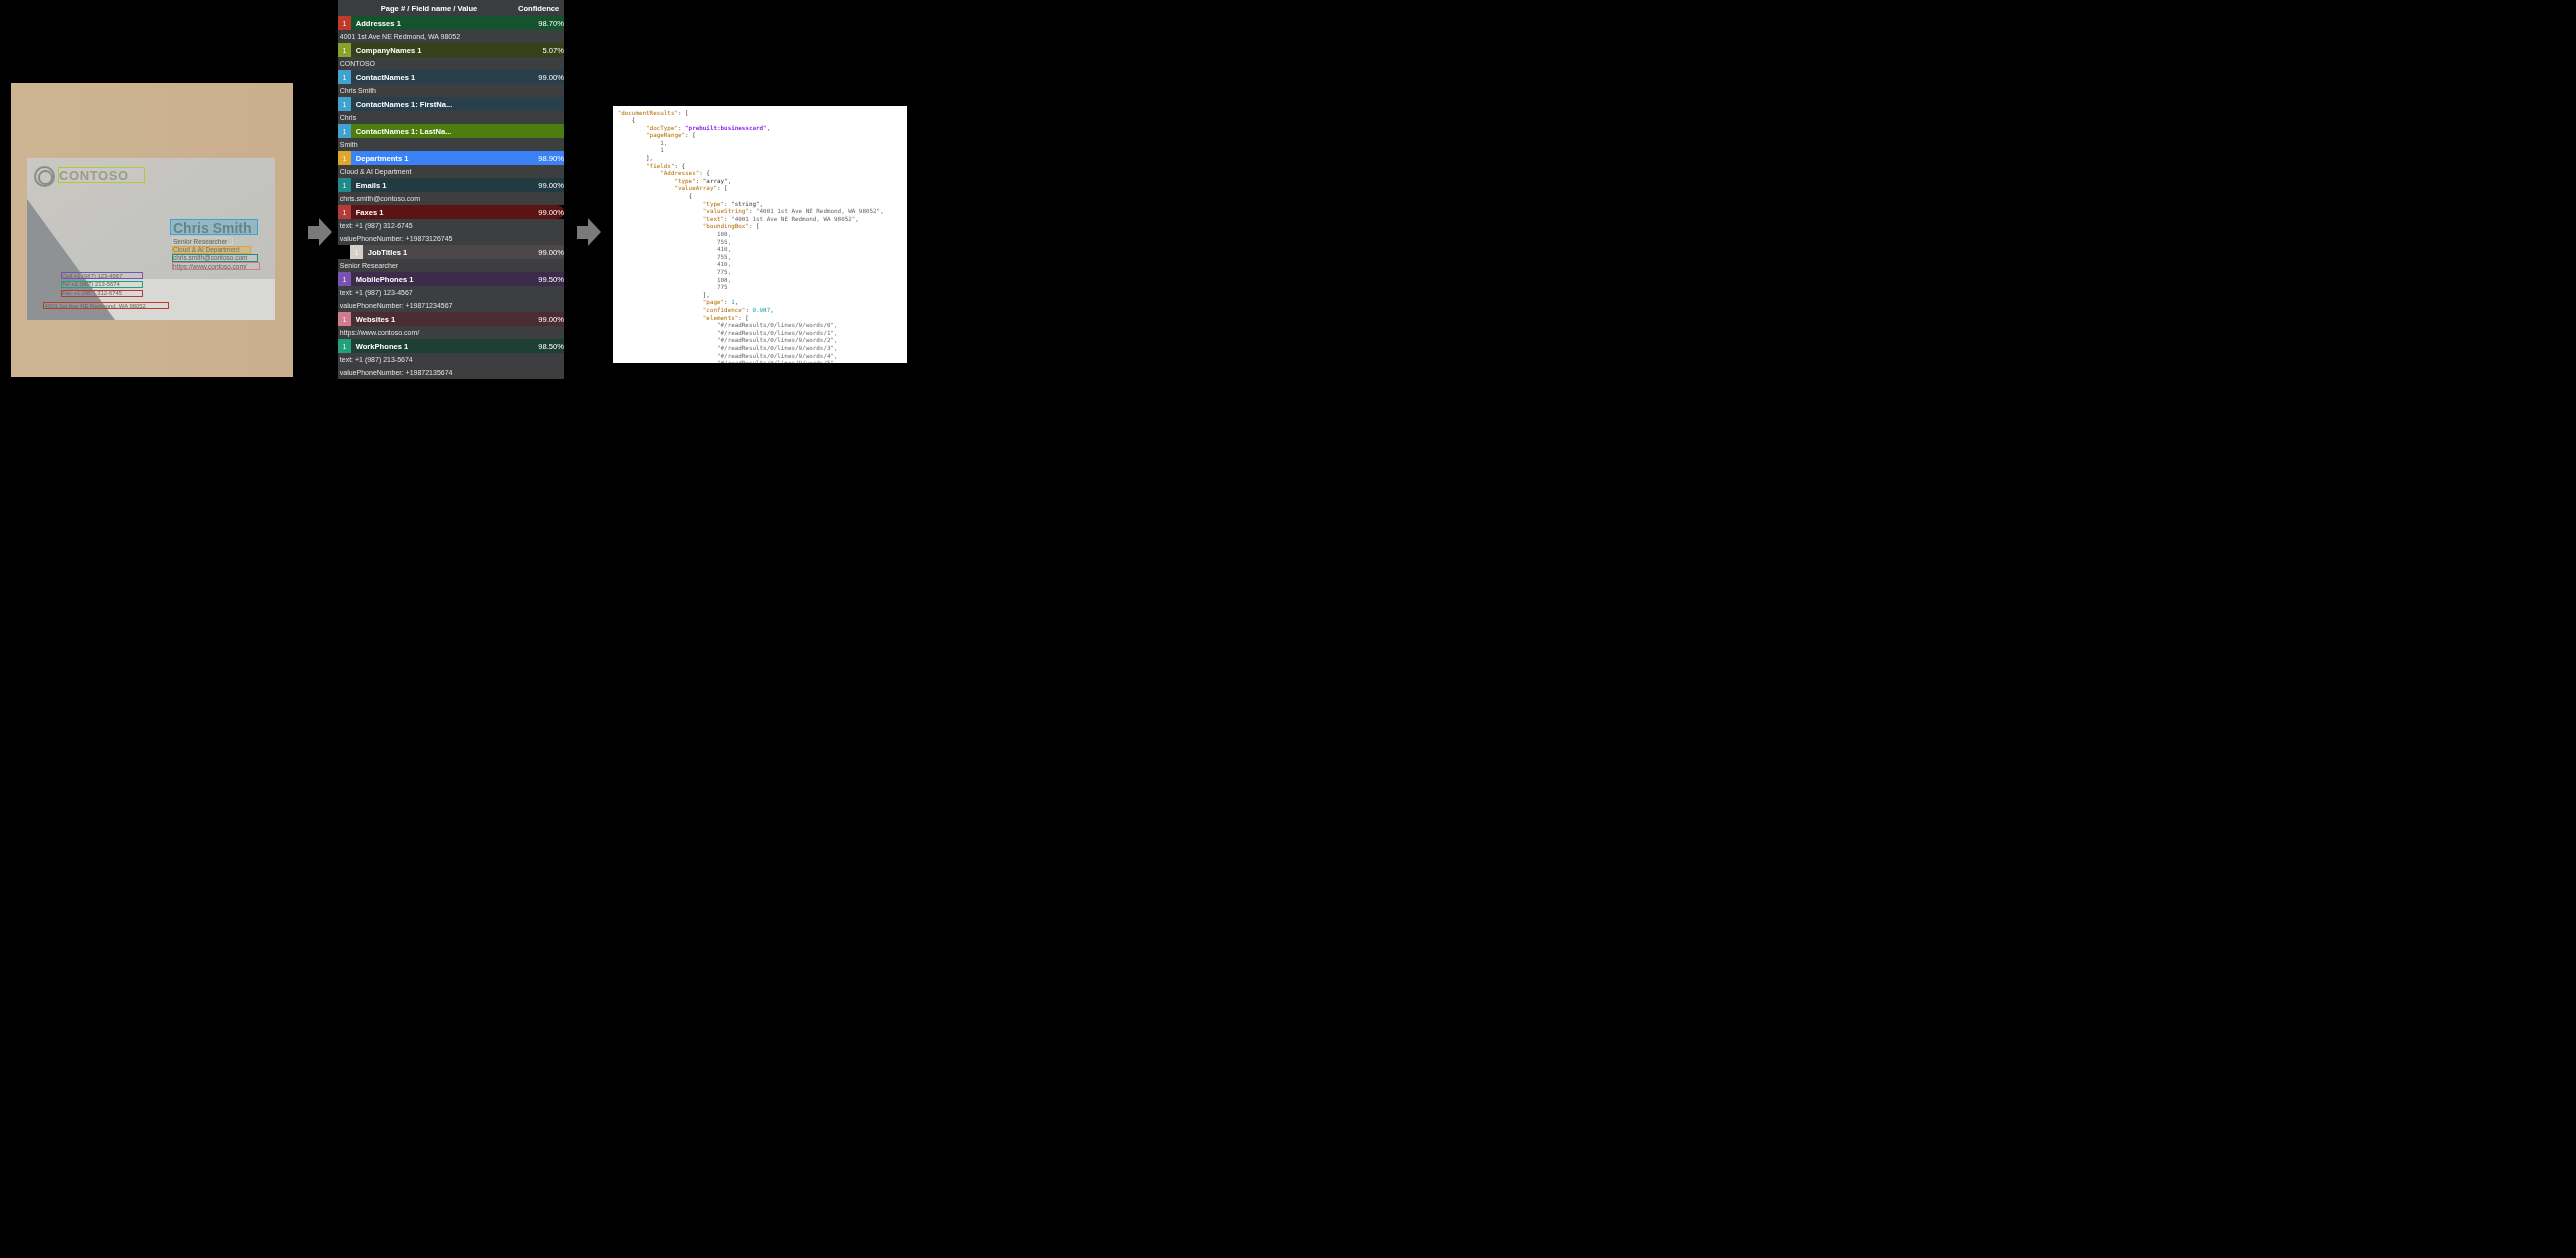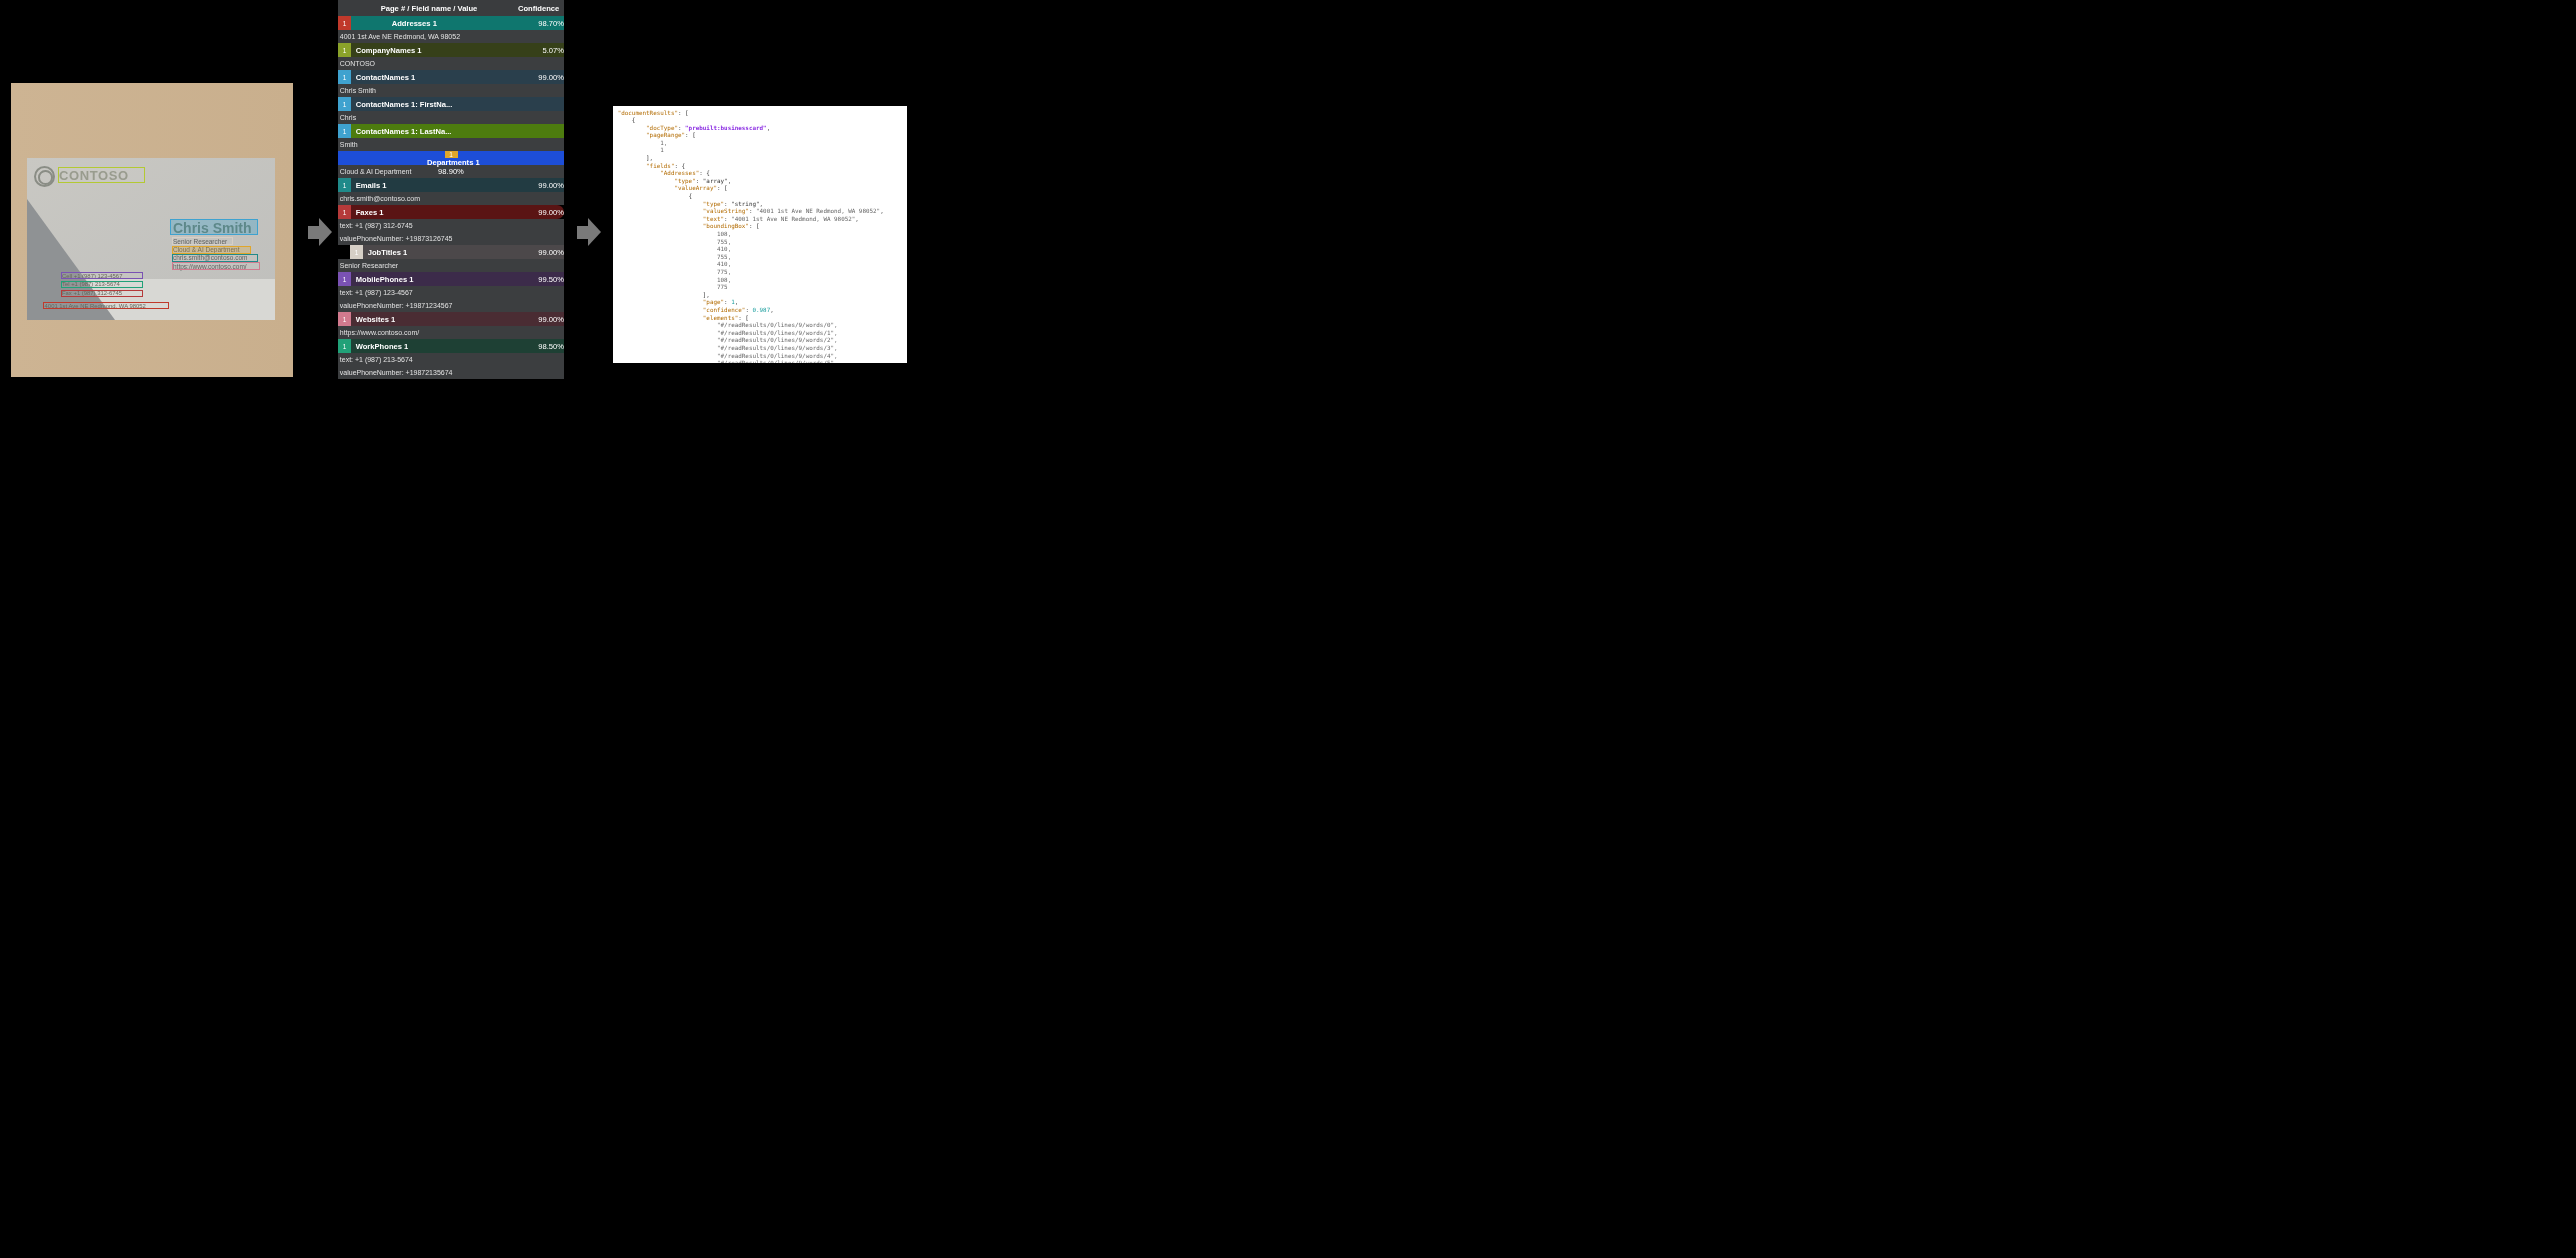--- a/index.html
+++ b/index.html
@@ -88,21 +88,21 @@
     <div class="shaft"></div>
     <div class="head"></div>
   </div>
 
 <div class="results">
   <div class="rhdr">
     <span class="left">Page # / Field name / Value</span>
     <span>Confidence</span>
   </div>
   <div id="rows-mount">
-      <div class="row" style="background: #0f766e; gap: 36px;">
+      <div class="row" style="background: #14532d;">
         <div class="pg" style="background: rgb(192, 57, 43);">1</div>
         <div class="label">Addresses 1</div>
         <div class="pct">98.70%</div>
       </div>
       <div class="valrow">4001 1st Ave NE Redmond, WA 98052</div>
       <div class="row" style="background: rgb(54, 64, 25);">
         <div class="pg" style="background: rgb(138, 162, 42);">1</div>
         <div class="label">CompanyNames 1</div>
         <div class="pct">5.07%</div>
       </div>
@@ -118,21 +118,21 @@
         <div class="label">ContactNames 1: FirstNa...</div>
         <div class="pct"></div>
       </div>
       <div class="valrow">Chris</div>
       <div class="row" style="background: #4d7c0f;">
         <div class="pg" style="background: rgb(63, 162, 207);">1</div>
         <div class="label">ContactNames 1: LastNa...</div>
         <div class="pct"></div>
       </div>
       <div class="valrow">Smith</div>
-      <div class="row" style="background: #1d4ed8; flex-direction: column;">
+      <div class="row" style="background: #3b82f6;">
         <div class="pg" style="background: rgb(224, 166, 43);">1</div>
         <div class="label">Departments 1</div>
         <div class="pct">98.90%</div>
       </div>
       <div class="valrow">Cloud &amp; AI Department</div>
       <div class="row" style="background: rgb(34, 59, 66);">
         <div class="pg" style="background: rgb(31, 138, 138);">1</div>
         <div class="label">Emails 1</div>
         <div class="pct">99.00%</div>
       </div>

